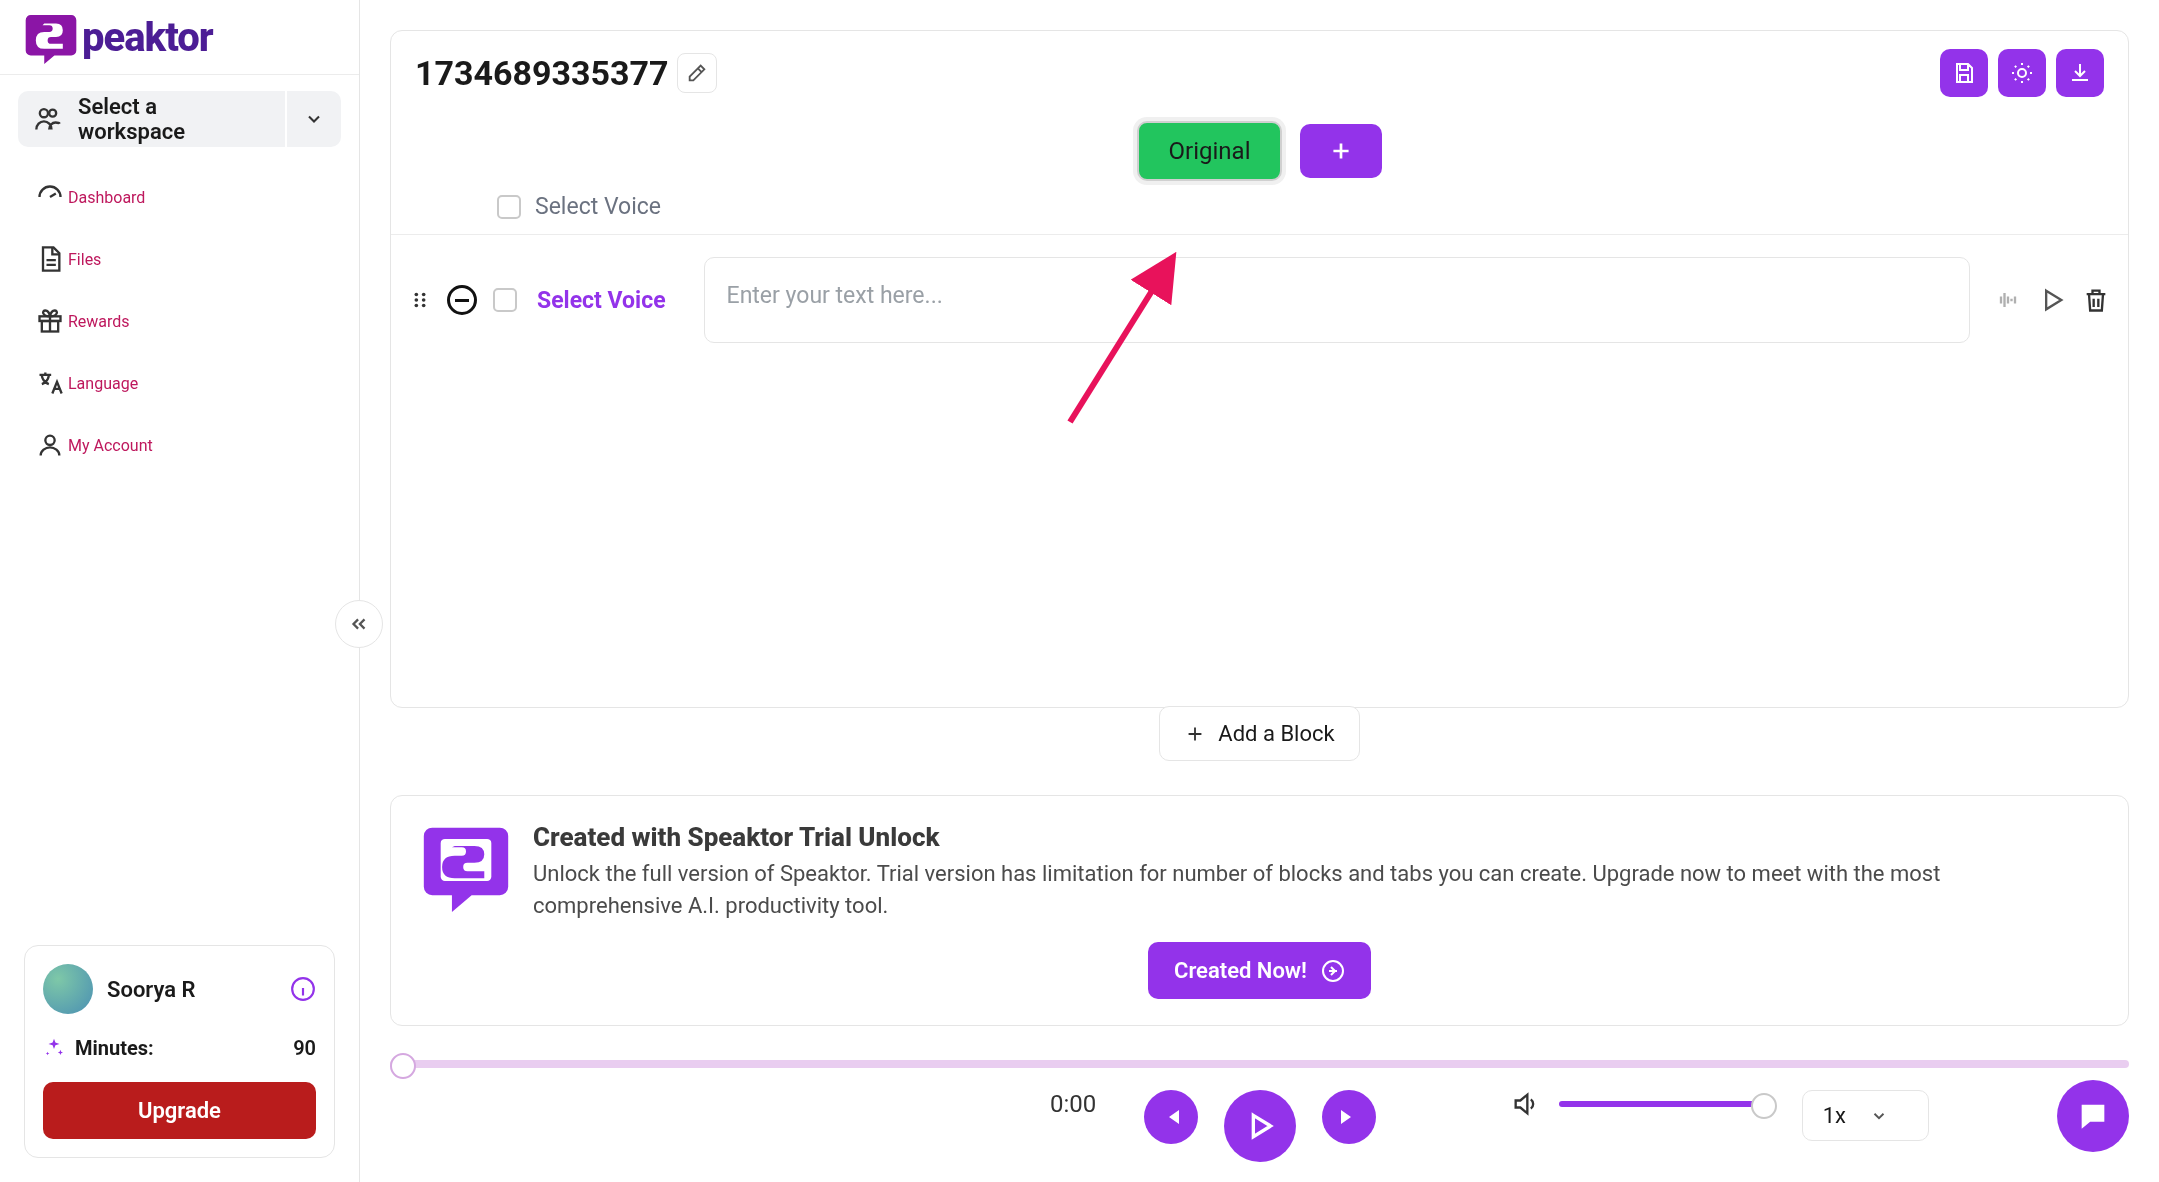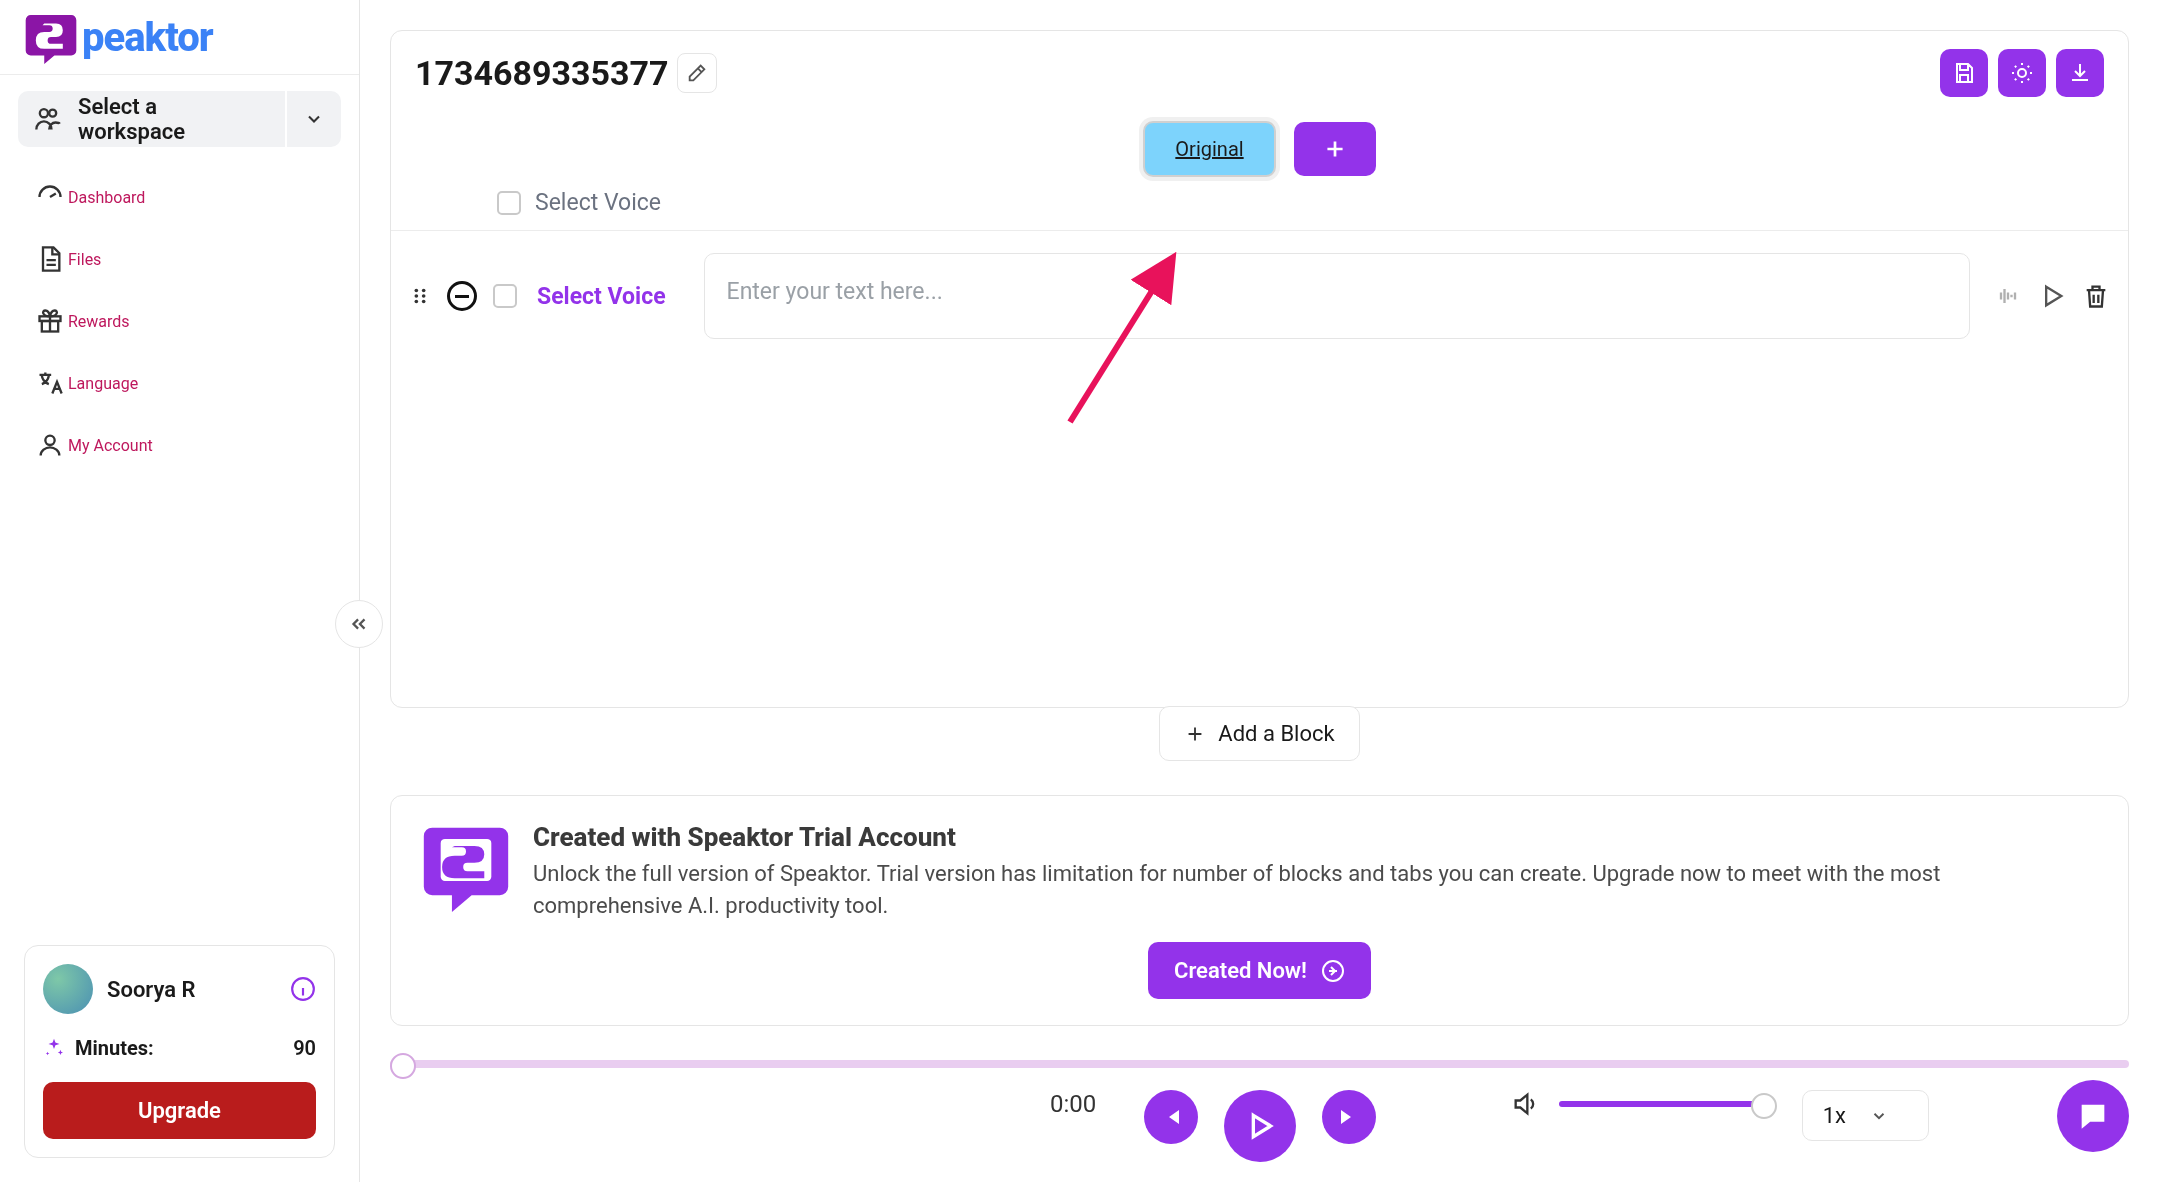--- a/index.html
+++ b/index.html
@@ -2,21 +2,21 @@
 <html><head>
 <meta charset="utf-8">
 <style>
   * { box-sizing: border-box; margin: 0; padding: 0; font-family: -apple-system, BlinkMacSystemFont, "Segoe UI", Roboto, sans-serif; }
   body { background: #fff; color: #1a1a1a; width: 2159px; height: 1182px; overflow: hidden; transform-origin: top left; }
   .app { display: flex; height: 100%; }
 
   
   .sidebar { width: 360px; border-right: 1px solid #e5e5e5; display: flex; flex-direction: column; position: relative; }
   .logo-wrap { padding: 10px 24px 10px 24px; border-bottom: 1px solid #ececec; }
-  .logo { display: flex; align-items: center; gap: 0; color: #3b82f6; font-weight: 800; font-size: 40px; letter-spacing: -1px; }
+  .logo { display: flex; align-items: center; gap: 0; color: #4c1d95; font-weight: 800; font-size: 40px; letter-spacing: -1px; }
   .logo-mark { width: 54px; height: 54px; margin-right: 4px; }
   .workspace-row { padding: 16px 18px; }
   .workspace { display: flex; align-items: center; background: #f1f2f4; border-radius: 10px; height: 56px; }
   .workspace-main { flex: 1; display: flex; align-items: center; gap: 16px; padding: 0 16px; cursor: pointer; }
   .workspace-chev { width: 56px; height: 100%; display: flex; align-items: center; justify-content: center; border-left: 2px solid #fff; cursor: pointer; }
   .nav { display: flex; flex-direction: column; padding: 4px 12px; gap: 2px; }
   .nav-item { display: flex; align-items: center; gap: 4px; padding: 16px 24px; border-radius: 10px; cursor: pointer; color: #be185d; font-size: 16px; }
   .nav-icon { width: 28px; height: 28px; flex-shrink: 0; }
   .collapse-btn { position: absolute; right: -24px; top: 600px; width: 48px; height: 48px; border-radius: 50%; background: #fff; border: 1px solid #e5e5e5; display: flex; align-items: center; justify-content: center; cursor: pointer; }
 
@@ -35,21 +35,21 @@
   .main { flex: 1; display: flex; flex-direction: column; padding: 30px 30px 20px 30px; gap: 16px; position: relative; }
   .editor-card { border: 1px solid #e5e5e5; border-radius: 12px; flex: 1; display: flex; flex-direction: column; overflow: visible; position: relative; }
 
   .title-row { display: flex; align-items: center; padding: 18px 24px; }
   .doc-title { font-size: 34px; font-weight: 700; }
   .edit-title { width: 40px; height: 40px; margin-left: 8px; display: inline-flex; align-items: center; justify-content: center; border:1px solid #e5e5e5; border-radius: 8px; cursor: pointer; color:#555; }
   .title-right { margin-left: auto; display: flex; gap: 10px; }
   .sq-btn { width: 48px; height: 48px; border-radius: 10px; background: #9333ea; color: #fff; display: flex; align-items: center; justify-content: center; cursor: pointer; }
 
   .tabs-row { display: flex; align-items: center; justify-content: center; gap: 18px; padding: 6px 0 12px 0; }
-  .tab-pill { border: 2px solid #d0d0d0; background: #7dd3fc; border-radius: 10px; padding: 14px 30px; font-size: 20px; cursor: pointer; box-shadow: 0 0 0 4px #f0f0f0; text-decoration: underline; }
+  .tab-pill { border: 2px solid #d0d0d0; background: #22c55e; border-radius: 10px; padding: 14px 30px; font-size: 24px; cursor: pointer; box-shadow: 0 0 0 4px #f0f0f0; }
   .plus-tab { width: 82px; height: 54px; border-radius: 10px; background: #9333ea; color: #fff; display: flex; align-items: center; justify-content: center; cursor: pointer; }
 
   .header-select { display: flex; align-items: center; gap: 14px; padding: 0 0 14px 106px; color: #6b7280; font-size: 23px; }
   .chk { width: 24px; height: 24px; border: 2px solid #c9c9c9; border-radius: 5px; }
 
   .block-row { display: flex; align-items: center; padding: 22px 18px; gap: 16px; border-top: 1px solid #ececec; }
   .grip { width: 22px; color: #555; cursor: grab; }
   .rm-btn { width: 30px; height: 30px; border: 3px solid #111; border-radius: 50%; display: flex; align-items: center; justify-content: center; cursor: pointer; }
   .rm-btn::after{content:""; width:14px; height:3px; background:#111;}
   .voice-btn { color: #9333ea; font-weight: 700; font-size: 23px; cursor: pointer; padding: 0 4px; }
@@ -274,21 +274,21 @@
     </div>
 
     <div class="trial-card">
       <div class="trial-top">
         <svg class="trial-logo" viewBox="0 0 64 64">
           <path fill="#9333ea" d="M8 4h48a6 6 0 0 1 6 6v36a6 6 0 0 1-6 6H36l-14 12V52H8a6 6 0 0 1-6-6V10a6 6 0 0 1 6-6z"></path>
           <rect x="14" y="12" width="36" height="30" rx="3" fill="#fff"></rect>
           <path fill="#9333ea" d="M24 17h14q7 0 7 6t-7 6h-5q-3 0-3 3t3 3h12v5H24q-9 0-9-8t9-8h5q3 0 3-3t-3-3H22z"></path>
         </svg>
         <div>
-          <div class="trial-title">Created with Speaktor Trial Account</div>
+          <div class="trial-title">Created with Speaktor Trial Unlock</div>
           <div class="trial-desc">Unlock the full version of Speaktor. Trial version has limitation for number of blocks and tabs you can create. Upgrade now to meet with the most comprehensive A.I. productivity tool.</div>
         </div>
       </div>
       <button class="upgrade-now">
         <span>Created Now!</span>
         <svg width="24" height="24" viewBox="0 0 24 24" fill="none" stroke="#fff" stroke-width="2">
             <circle cx="12" cy="12" r="10"></circle>
             <path d="M10 8l4 4-4 4M8 12h8"></path>
           </svg>
       </button>

